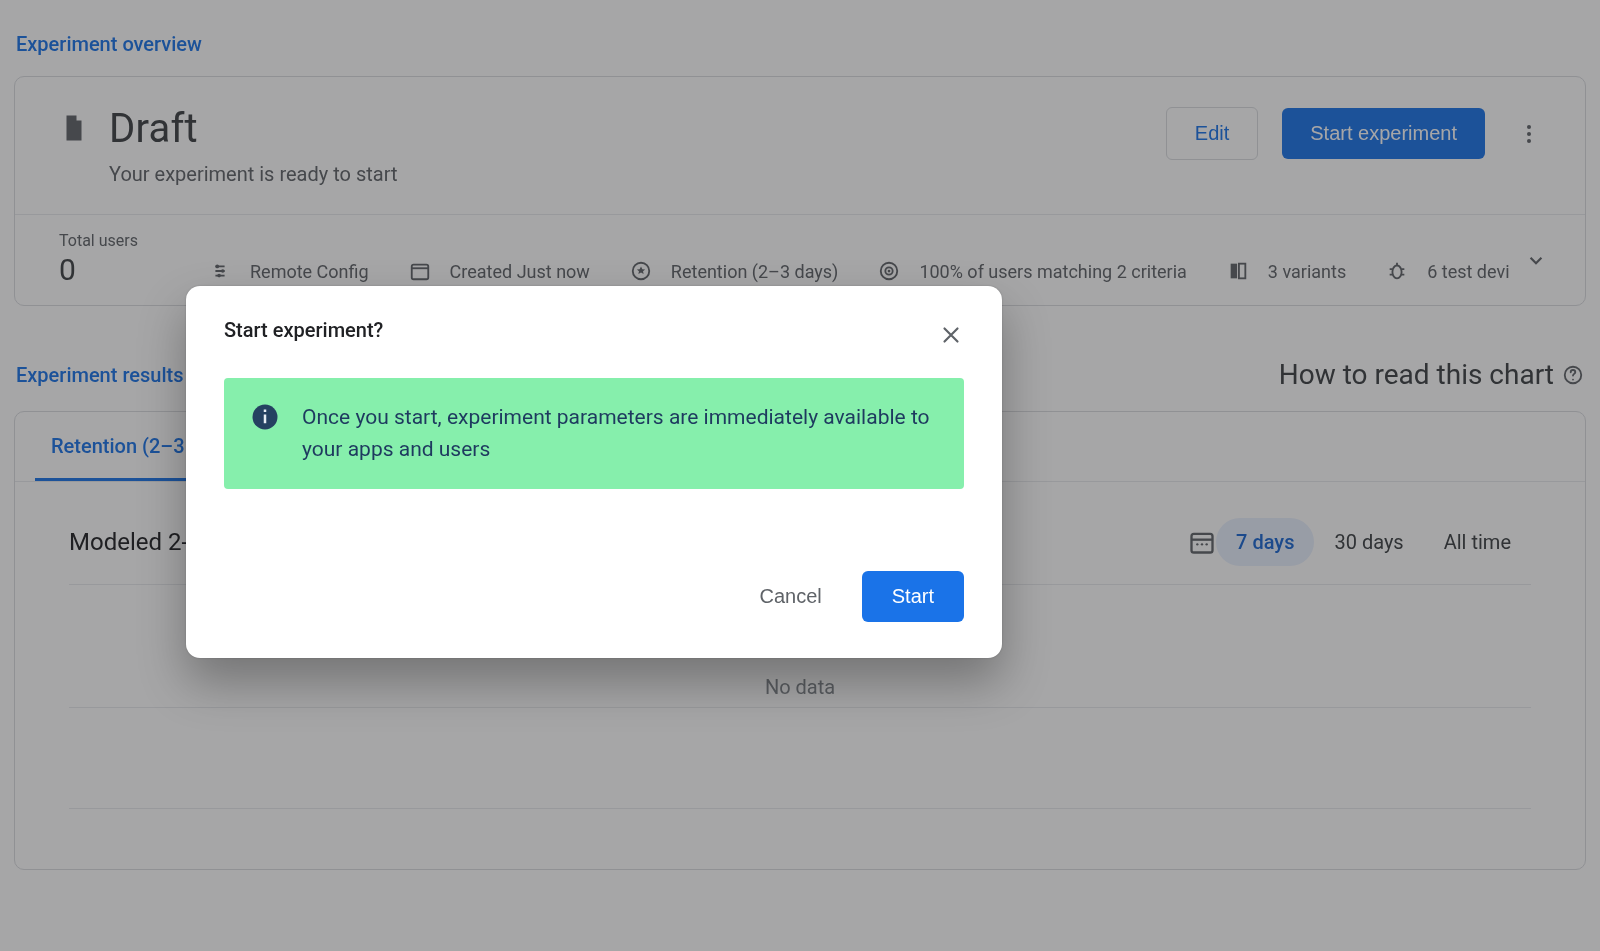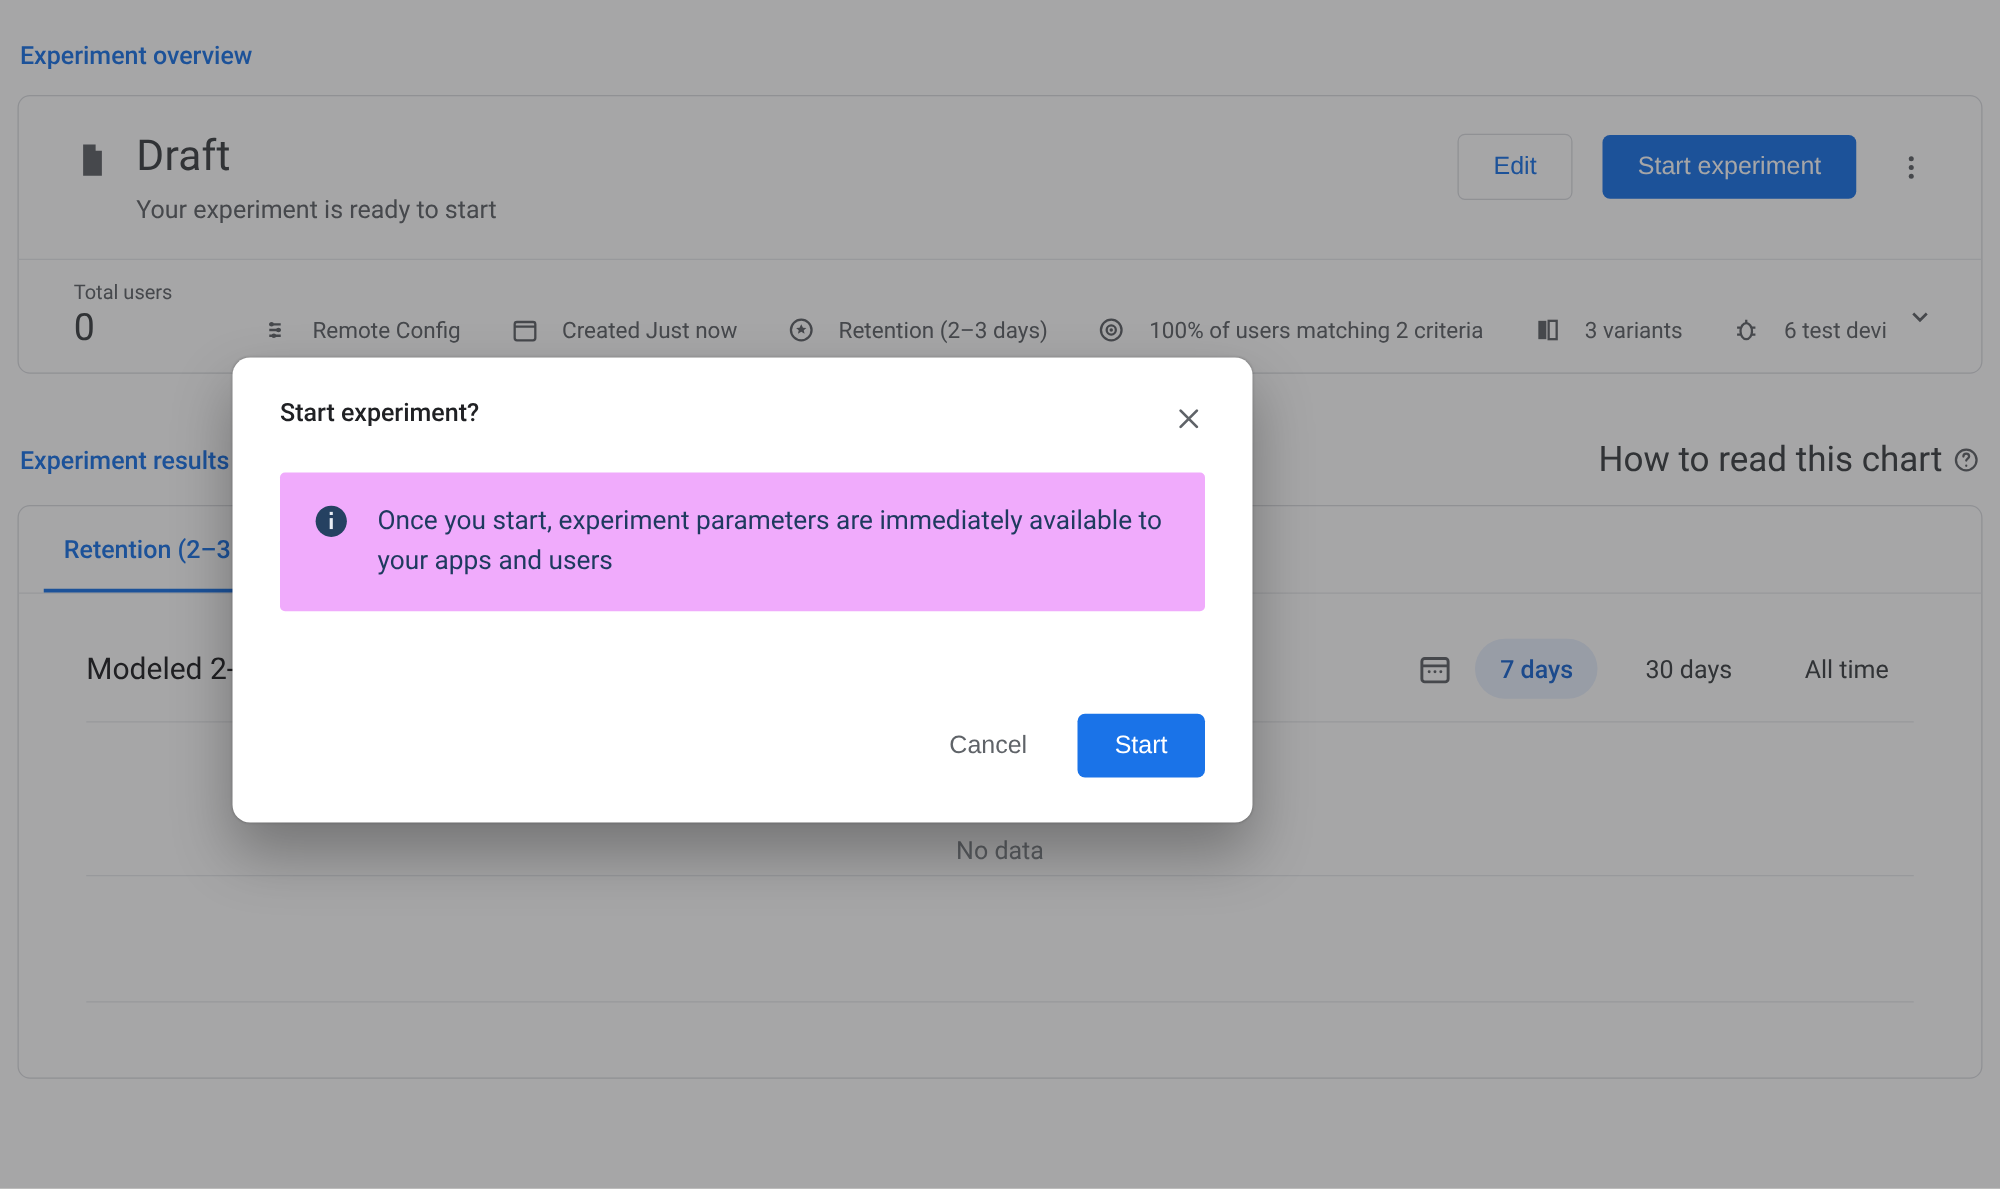--- a/index.html
+++ b/index.html
@@ -38,21 +38,21 @@
     display: flex;
     align-items: flex-start;
     gap: 20px;
   }
   .doc-icon {
     width: 30px; height: 38px;
     margin-top: 4px;
     fill: #5f6368;
   }
   .draft-title {
-    font-size: 34px;
+    font-size: 40px;
     font-weight: 400;
     color: #3c4043;
     letter-spacing: 0.2px;
   }
   .draft-sub {
     font-size: 20px;
     color: #5f6368;
     margin-top: 10px;
   }
   .overview-actions {
@@ -163,21 +163,20 @@
     align-items: center;
     padding: 36px 54px 18px;
   }
   .results-title {
     font-size: 24px;
     color: #202124;
   }
   .range-group {
     display: flex;
     align-items: center;
-    gap: 18px;
   }
   .range-group .cal-icon { width: 28px; height: 28px; fill: #5f6368; }
   .chip {
     font-size: 20px;
     padding: 12px 20px;
     border-radius: 26px;
     color: #3c4043;
     cursor: pointer;
   }
   .chip.active {
@@ -224,21 +223,21 @@
     font-size: 20px;
     font-weight: 500;
     color: #202124;
   }
   .close-icon {
     width: 26px; height: 26px; fill: #5f6368; cursor: pointer;
     margin-top: 4px;
   }
   .info-banner {
     margin-top: 30px;
-    background: #f0abfc;
+    background: #86efac;
     border-radius: 4px;
     padding: 24px 26px;
     display: flex;
     gap: 22px;
     align-items: flex-start;
   }
   .info-banner svg { width: 30px; height: 30px; fill: #254161; flex: 0 0 auto; }
   .info-text {
     font-size: 21px;
     line-height: 1.5;

